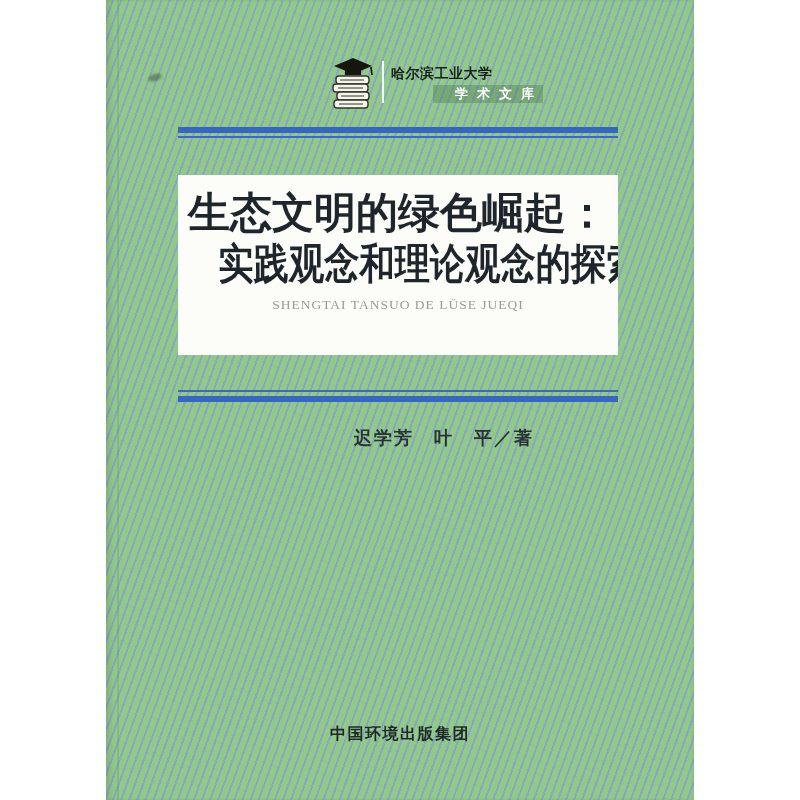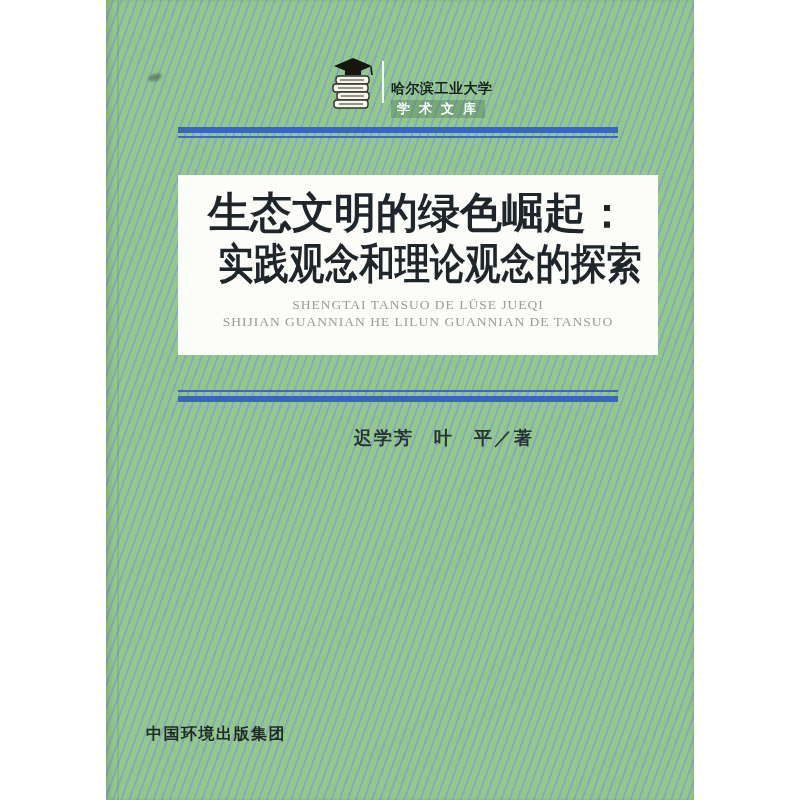--- a/index.html
+++ b/index.html
@@ -30,39 +30,39 @@
     position:absolute;left:224px;top:57px;display:flex;align-items:flex-start;
   }
   .logo-icon{width:46px;height:54px;flex:none;}
   .logo-divider{
     width:2px;height:42px;background:rgba(255,255,255,.9);
     margin:4px 7px 0 6px;flex:none;
   }
   .logo-text{display:flex;flex-direction:column;}
   .logo-univ{
     font-size:14px;font-weight:bold;color:#17211a;
-    letter-spacing:.5px;white-space:nowrap;line-height:18px;margin-top:22px;
+    letter-spacing:.5px;white-space:nowrap;line-height:18px;margin-top:7px;
   }
   .logo-series{
     margin-top:3px;display:inline-block;align-self:flex-start;
     background:rgba(52,96,58,.30);
     color:#ffffff;font-size:13px;font-weight:bold;
-    letter-spacing:9px;padding:1px 0 2px 6px;line-height:15px;white-space:nowrap;
+    letter-spacing:9px;padding:1px 0 2px 22px;line-height:15px;white-space:nowrap;margin-left:42px;
   }
   
   .rule{position:absolute;left:72px;width:440px;}
   .rule-top{top:127px;}
   .rule-bottom{top:390px;}
   .rule .bar{height:6px;background:#3766bd;}
   .rule .thin{height:2px;background:#3b69bf;}
   .rule .gap3{height:3px;}
   .rule .gap4{height:4px;}
   
   .title-box{
-    position:absolute;left:72px;top:175px;width:480px;height:180px;
+    position:absolute;left:72px;top:175px;width:440px;height:180px;
     background:#fcfcf9;text-align:center;overflow:hidden;
   }
   .title-line1{
     margin-top:12px;
     font-family:"Liberation Serif","DejaVu Serif",serif;
     font-weight:bold;font-size:42px;line-height:52px;
     color:#1f262b;white-space:nowrap;letter-spacing:0;
   }
   .title-line2{
     font-family:"Liberation Serif","DejaVu Serif",serif;
@@ -75,22 +75,22 @@
     color:#9a9a95;font-size:13.5px;line-height:17px;letter-spacing:1px;
     margin-top:7px;white-space:nowrap;
   }
   
   .author{
     position:absolute;left:0;top:426px;width:676px;text-align:center;
     font-size:18px;letter-spacing:2px;color:#293236;
     font-family:"Liberation Serif","DejaVu Serif",serif;font-weight:600;
   }
   .publisher{
-    position:absolute;left:0;top:724px;width:588px;text-align:left;
-    font-size:16px;letter-spacing:1.5px;color:#1f2a25;font-weight:600;margin-left:40px;
+    position:absolute;left:0;top:724px;width:588px;text-align:center;
+    font-size:16px;letter-spacing:1.5px;color:#1f2a25;font-weight:600;
   }
 </style>
 </head>
 <body>
 
 <div class="cover">
 
   <div class="crease"></div>
   <div class="scratch"></div>
 
@@ -124,21 +124,20 @@
   <div class="rule rule-top">
     <div class="bar"></div>
     <div class="gap3"></div>
     <div class="thin"></div>
   </div>
 
   <div class="title-box">
     <div class="title-line1">生态文明的绿色崛起：</div>
     <div><span class="title-line2">实践观念和理论观念的探索</span></div>
     <div class="pinyin">SHENGTAI TANSUO DE LÜSE JUEQI</div>
-    <div class="pinyin" style="margin-top:0;">SHIJIAN GUANNIAN HE LILUN GUANNIAN DE TANSUO</div>
   </div>
 
   <div class="rule rule-bottom">
     <div class="thin"></div>
     <div class="gap4"></div>
     <div class="bar"></div>
   </div>
 
   <div class="author">迟学芳　叶　平／著</div>
 

